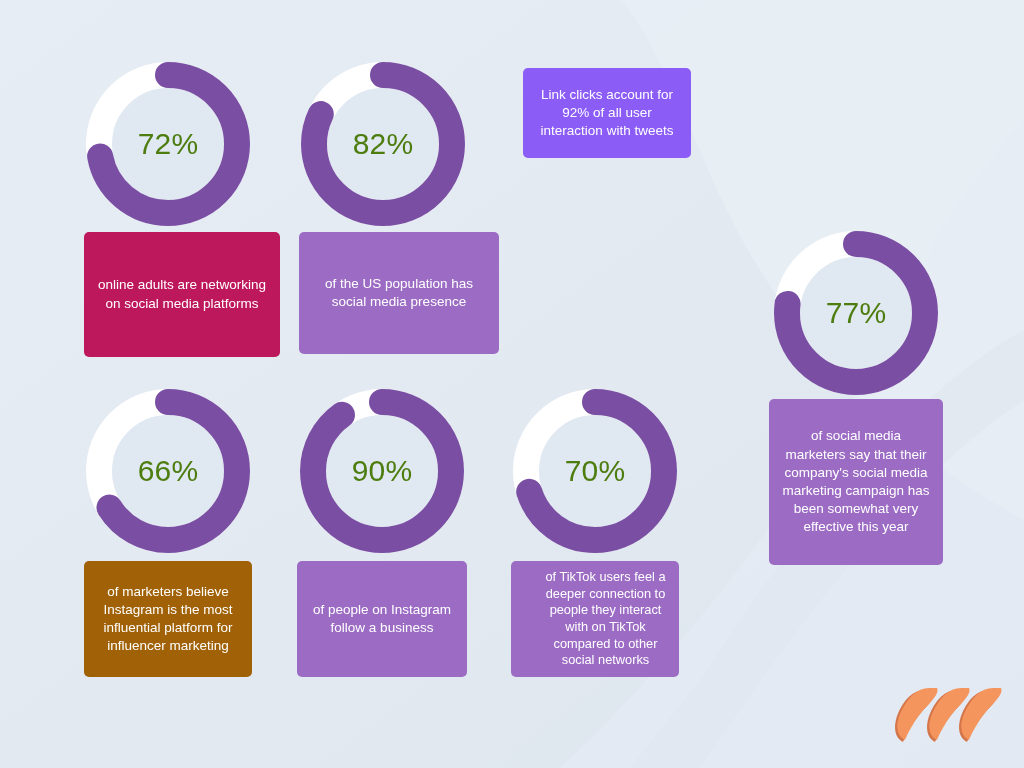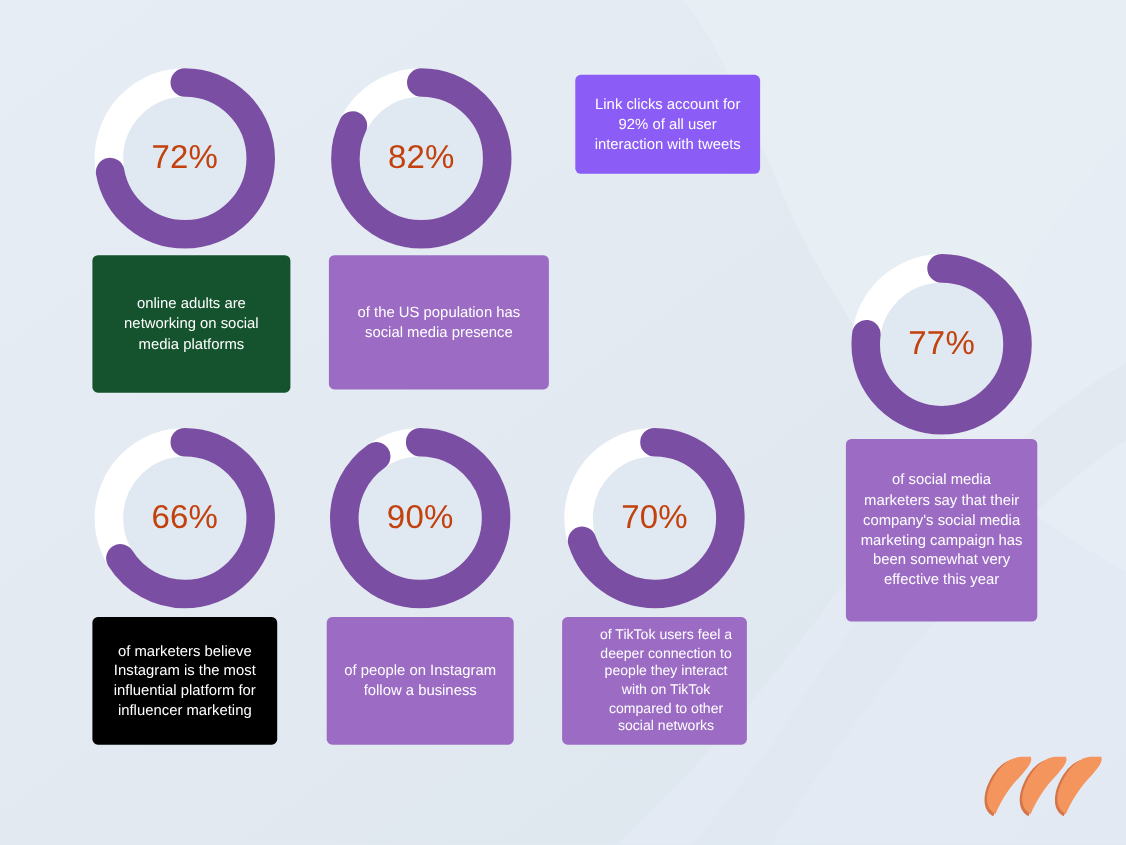--- a/index.html
+++ b/index.html
@@ -35,21 +35,21 @@
   .stat-group { position:absolute; }
 
   
   .donut { position:relative; }
   .donut svg { display:block; overflow:visible; }
   .donut-value {
     position:absolute; inset:0;
     display:flex; align-items:center; justify-content:center;
     font-size:30px;
     font-weight:400;
-    color:#c2410c;
+    color:#4d7c0f;
     letter-spacing:0.2px;
     line-height:1;
   }
 
   
   .caption {
     background:#9c6cc4;
     border-radius:5px;
     color:#ffffff;
     display:flex;
@@ -99,21 +99,21 @@
       <div class="donut-wrap">
         <div class="donut" style="width: 164px; height: 164px;">
           <svg width="164" height="164" viewBox="0 0 164 164" aria-hidden="true">
             <circle cx="82" cy="82" r="57" fill="#e0e8f1"></circle>
             <circle cx="82" cy="82" r="69" fill="none" stroke="#ffffff" stroke-width="26"></circle>
             <circle cx="82" cy="82" r="69" fill="none" stroke="#7a4fa3" stroke-width="26" stroke-linecap="round" stroke-dasharray="312.15 121.39" transform="rotate(-90 82 82)"></circle>
           </svg>
           <div class="donut-value">72%</div>
         </div>
       </div>
-      <div class="caption" style="width: 180px; height: 125px; margin-top: 6px; margin-left: 0px; background: #14532d;">
+      <div class="caption" style="width: 196px; height: 125px; margin-top: 6px; margin-left: 0px; background: #be185d;">
         <span>online adults are networking on social media platforms</span>
       </div>
     </div>
     <div class="stat-group g1" style="width: 168px;">
       <div class="donut-wrap">
         <div class="donut" style="width: 164px; height: 164px;">
           <svg width="164" height="164" viewBox="0 0 164 164" aria-hidden="true">
             <circle cx="82" cy="82" r="57" fill="#e0e8f1"></circle>
             <circle cx="82" cy="82" r="69" fill="none" stroke="#ffffff" stroke-width="26"></circle>
             <circle cx="82" cy="82" r="69" fill="none" stroke="#7a4fa3" stroke-width="26" stroke-linecap="round" stroke-dasharray="355.50 78.04" transform="rotate(-90 82 82)"></circle>
@@ -134,21 +134,21 @@
       <div class="donut-wrap">
         <div class="donut" style="width: 164px; height: 164px;">
           <svg width="164" height="164" viewBox="0 0 164 164" aria-hidden="true">
             <circle cx="82" cy="82" r="57" fill="#e0e8f1"></circle>
             <circle cx="82" cy="82" r="69" fill="none" stroke="#ffffff" stroke-width="26"></circle>
             <circle cx="82" cy="82" r="69" fill="none" stroke="#7a4fa3" stroke-width="26" stroke-linecap="round" stroke-dasharray="286.14 147.40" transform="rotate(-90 82 82)"></circle>
           </svg>
           <div class="donut-value">66%</div>
         </div>
       </div>
-      <div class="caption" style="width: 168px; height: 116px; margin-top: 8px; margin-left: 0px; background: #000000;">
+      <div class="caption" style="width: 168px; height: 116px; margin-top: 8px; margin-left: 0px; background: #a16207;">
         <span>of marketers believe Instagram is the most influential platform for influencer marketing</span>
       </div>
     </div>
     <div class="stat-group g4" style="width: 170px;">
       <div class="donut-wrap">
         <div class="donut" style="width: 164px; height: 164px;">
           <svg width="164" height="164" viewBox="0 0 164 164" aria-hidden="true">
             <circle cx="82" cy="82" r="57" fill="#e0e8f1"></circle>
             <circle cx="82" cy="82" r="69" fill="none" stroke="#ffffff" stroke-width="26"></circle>
             <circle cx="82" cy="82" r="69" fill="none" stroke="#7a4fa3" stroke-width="26" stroke-linecap="round" stroke-dasharray="390.19 43.35" transform="rotate(-90 82 82)"></circle>

